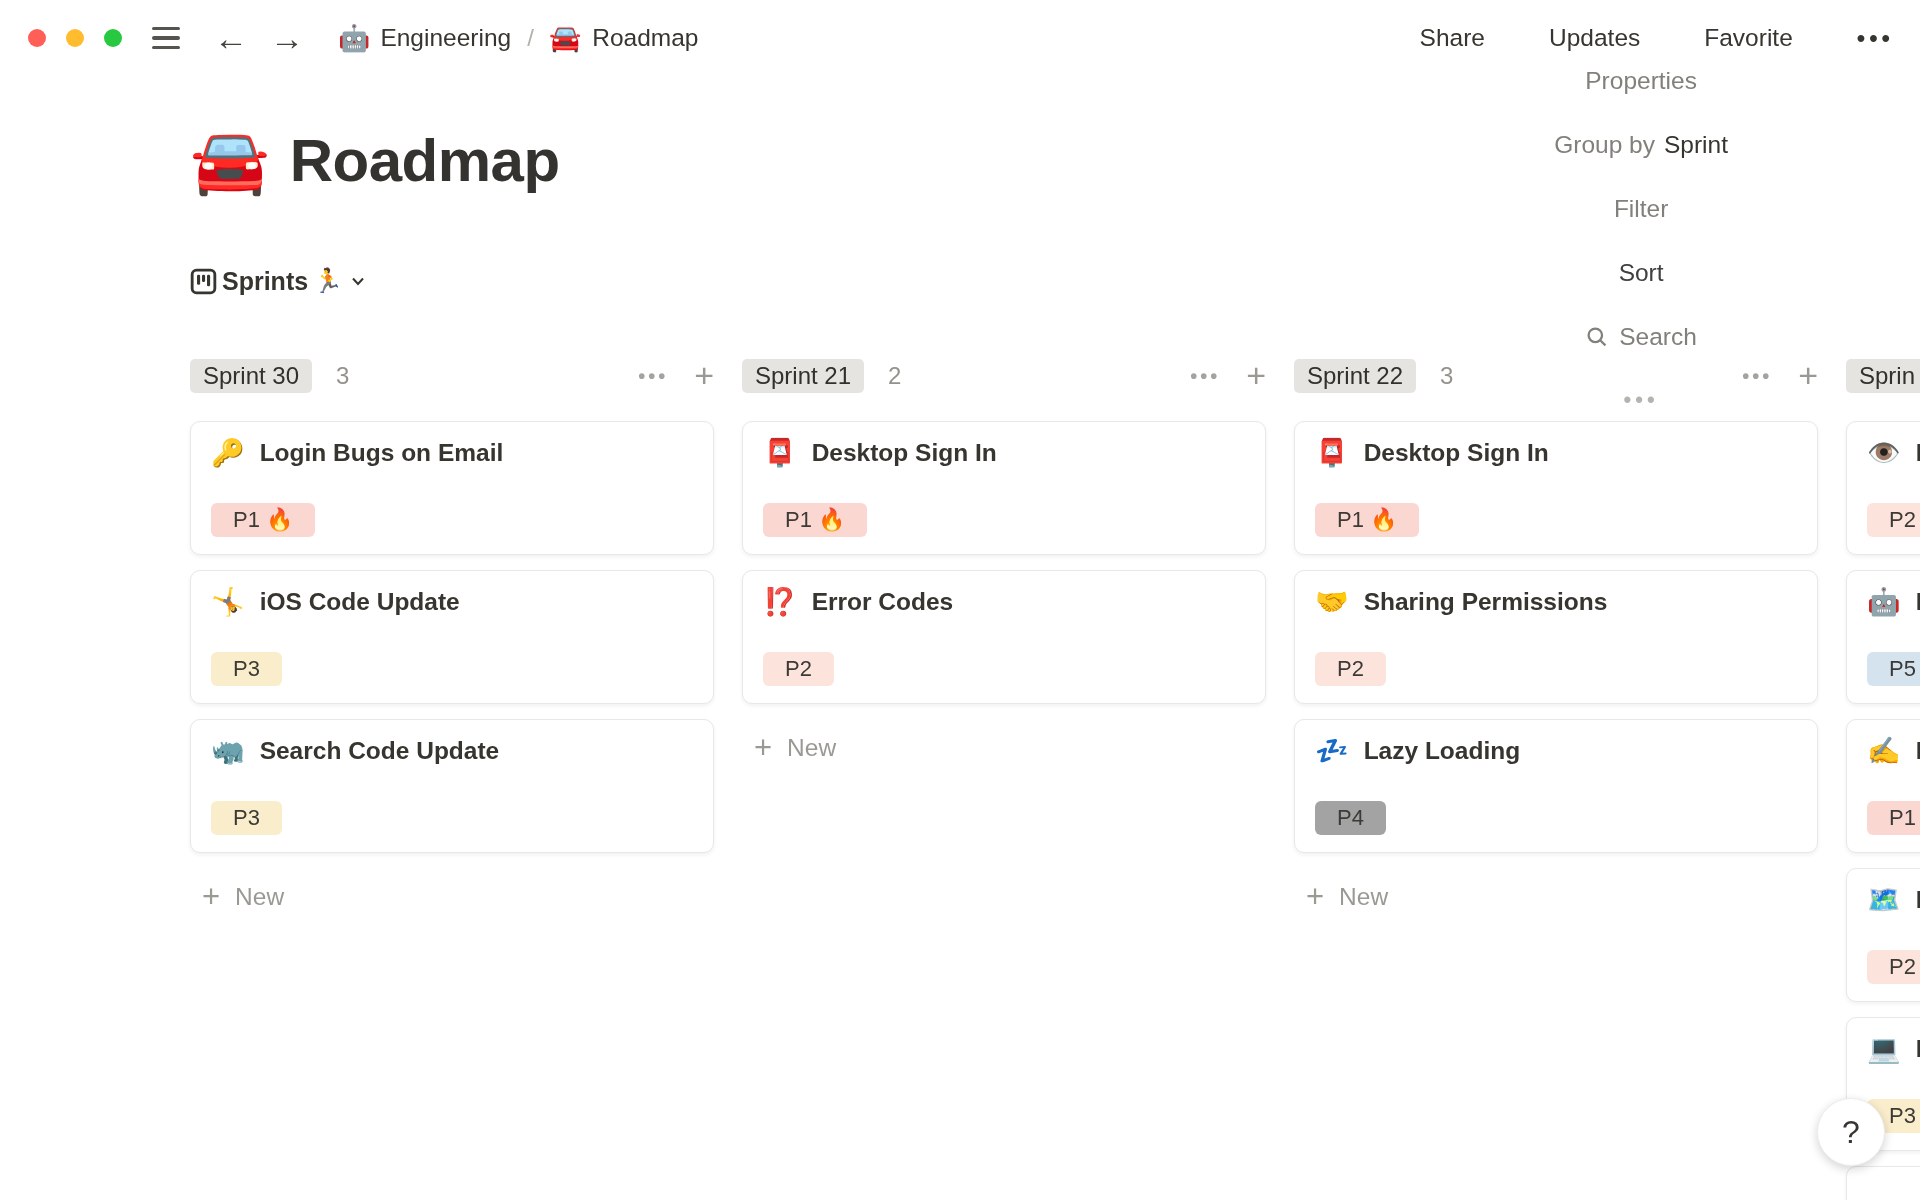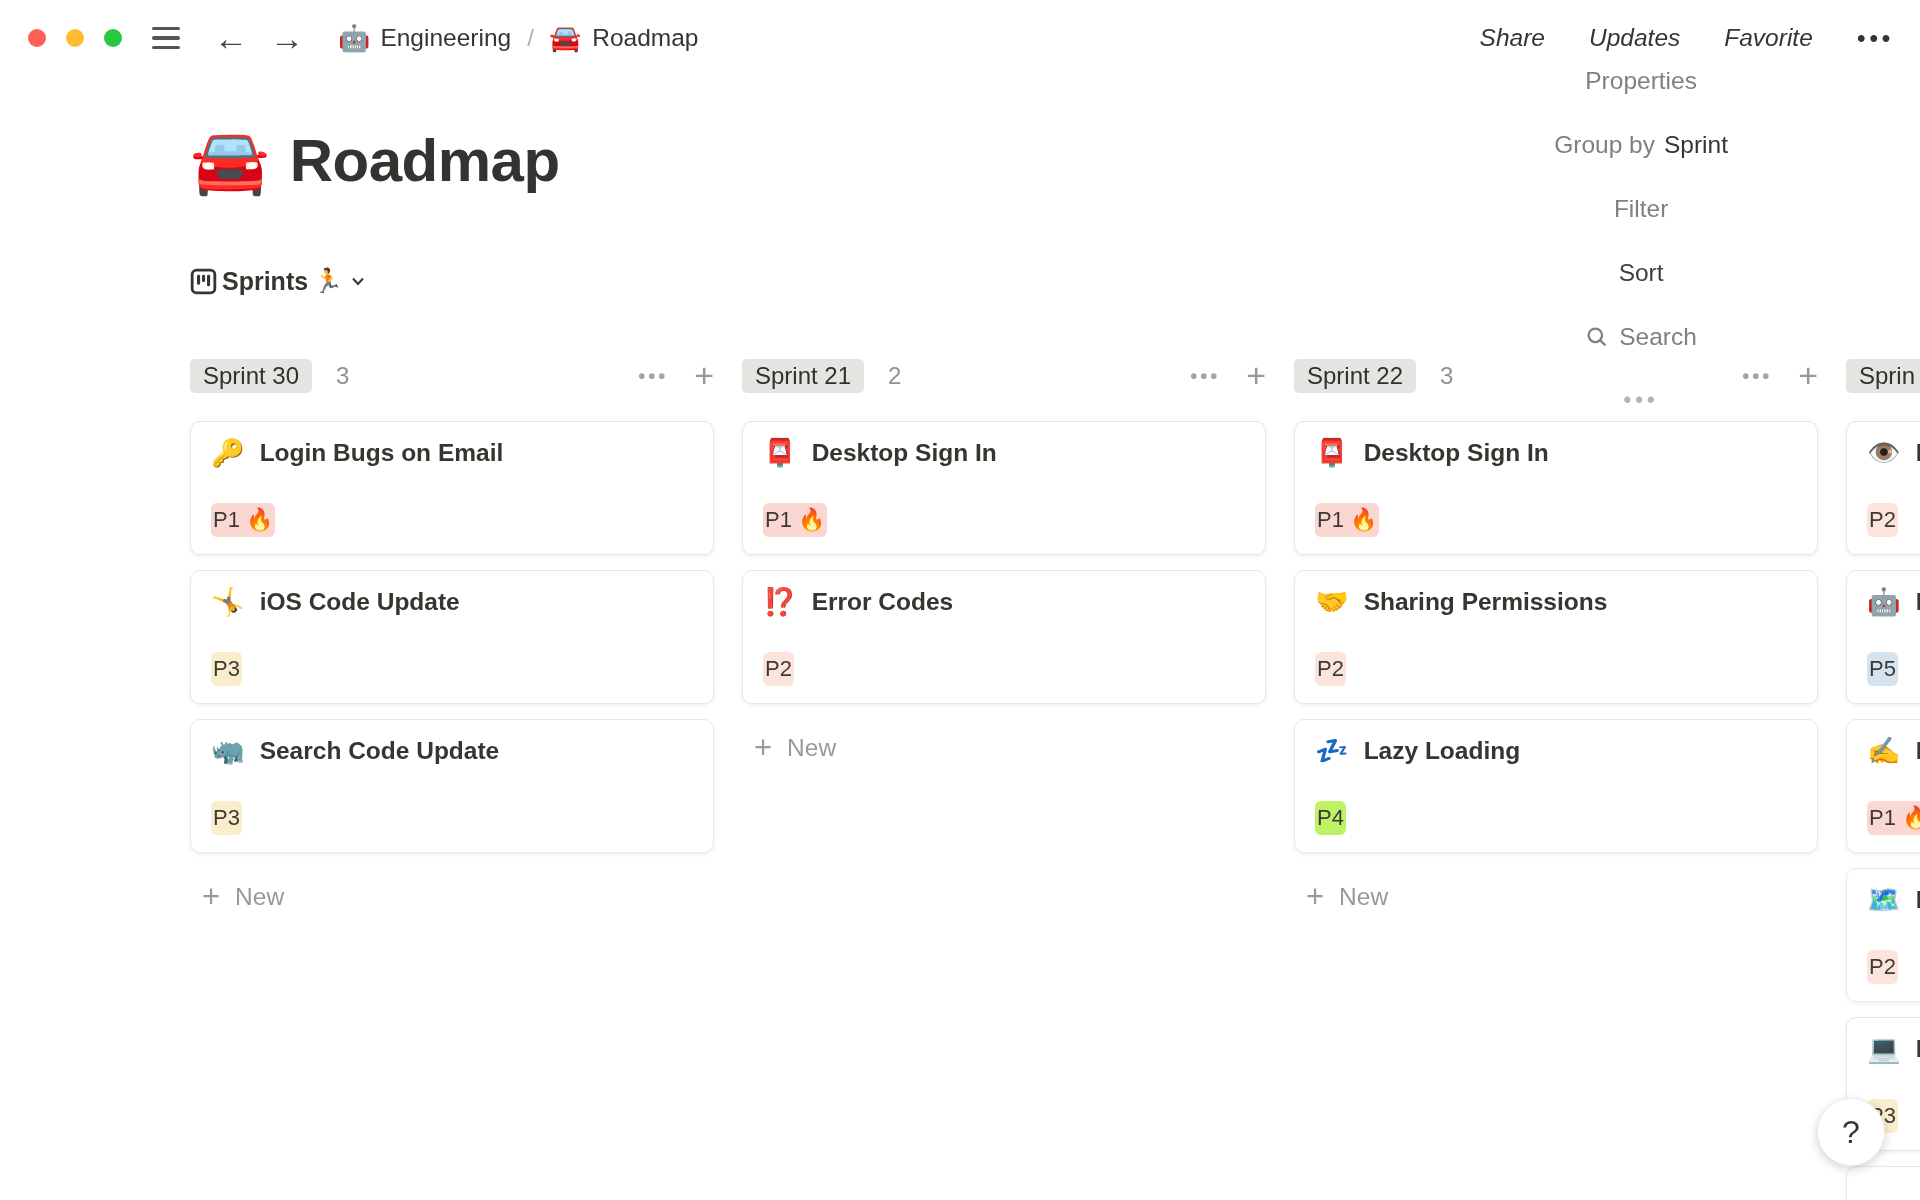--- a/index.html
+++ b/index.html
@@ -11,21 +11,21 @@
   .traffic { display:flex; gap:20px; margin-right:30px; }
   .light { width:18px; height:18px; border-radius:50%; }
   .light.red { background:#FF5F57; } .light.yellow { background:#FEBC2E; } .light.green { background:#28C840; }
   .hamburger { display:flex; flex-direction:column; gap:6px; margin-right:34px; cursor:pointer; }
   .hamburger span { width:28px; height:3.4px; background:#56544F; border-radius:2px; }
   .navarrow { font-size:34px; color:#45433E; margin-right:22px; cursor:pointer; line-height:1; }
   .crumbs { display:flex; align-items:center; gap:12px; margin-left:12px; font-size:24.5px; }
   .crumb { display:flex; align-items:center; gap:10px; cursor:pointer; }
   .crumb .emoji { font-size:26px; }
   .crumb-sep { color:#B3B1AC; font-size:24px; padding:0 4px; }
-  .topbar-right { margin-left:auto; display:flex; align-items:center; gap:44px; font-size:24.5px;font-style:italic; }
+  .topbar-right { margin-left:auto; display:flex; align-items:center; gap:64px; font-size:24.5px; }
   .topbar-right .action { cursor:pointer; }
   .dots { letter-spacing:4px; font-weight:700; font-size:24px; cursor:pointer; }
 
   
   .content { padding-left:190px; }
   .page-title { display:flex; align-items:center; gap:20px; margin-top:50px; }
   .page-title .emoji { font-size:64px; line-height:1; }
   .page-title h1 { font-size:60px; font-weight:700; letter-spacing:-0.5px; color:#343330; }
 
   
@@ -55,21 +55,21 @@
   .col-count { margin-left:24px; font-size:24px; color:#94928D; }
   .col-icons { margin-left:auto; display:flex; align-items:center; gap:26px; color:#9A9893; }
   .col-dots { letter-spacing:3px; font-weight:700; font-size:20px; cursor:pointer; color:#A5A39E; }
   .col-plus { font-size:34px; font-weight:400; cursor:pointer; line-height:0.8; color:#9A9893; }
   .card { background:#fff; border:1px solid #E9E8E6; border-radius:10px; height:134px;
      padding:17px 20px; margin-bottom:15px; box-shadow:0 2px 4px rgba(15,15,15,0.06);
      display:flex; flex-direction:column; justify-content:space-between; cursor:pointer; }
   .card-top { display:flex; align-items:center; gap:15px; }
   .card-top .emoji { font-size:27px; line-height:1; }
   .card-title { font-size:24.5px; font-weight:700; color:#37352F; white-space:nowrap; }
-  .tag { align-self:flex-start; font-size:22px; padding:4px 2px; border-radius:6px; color:#3C3A36; white-space:nowrap; }
+  .tag { align-self:flex-start; font-size:22px; padding:4px 22px; border-radius:6px; color:#3C3A36; white-space:nowrap; }
   .card.partial .card-top, .card.partial .tag { visibility:hidden; }
   .col-new { display:flex; align-items:center; gap:15px; margin-top:30px; padding-left:12px;
      color:#9B9993; font-size:24.5px; cursor:pointer; }
   .col-new .plus { font-size:31px; font-weight:400; line-height:0.8; }
 
   
   .help { position:fixed; left:1817px; top:1098px; width:68px; height:68px; border-radius:50%;
      background:#fff; border:1px solid #EDECEA; box-shadow:0 3px 10px rgba(15,15,15,0.18);
      display:flex; align-items:center; justify-content:center; font-size:32px; color:#37352F; cursor:pointer; }
 </style>
@@ -254,21 +254,21 @@
       <span class="card-title">Sharing Permissions</span>
     </div>
     <span class="tag" style="background: rgb(252, 227, 220);">P2</span>
   </div>
 
   <div class="card">
     <div class="card-top">
       <span class="emoji">💤</span>
       <span class="card-title">Lazy Loading</span>
     </div>
-    <span class="tag" style="background: #bef264;">P4</span>
+    <span class="tag" style="background: #a3a3a3;">P4</span>
   </div>
 </div>
     <div class="col-new">
       <span class="plus">+</span>
       <span>New</span>
     </div>
   </div>
 
   <div class="column">
     <div class="col-head">

